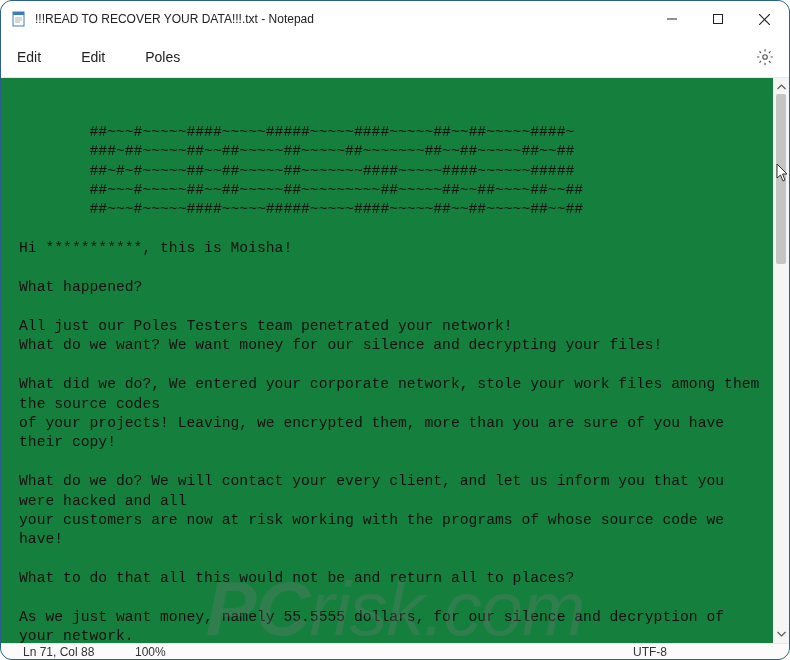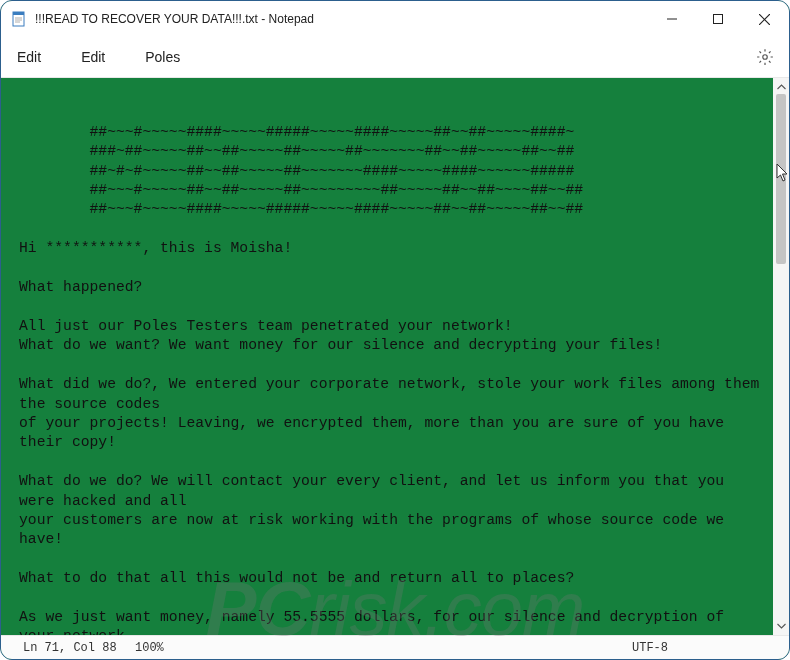--- a/index.html
+++ b/index.html
@@ -119,29 +119,28 @@
   .scroll-thumb {
     position: absolute;
     top: 0;
     left: 3px;
     width: 10px;
     height: 170px;
     background: #c4c4c4;
     border-radius: 2px;
   }
   .statusbar {
-    height: 24px;
+    height: 16px;
     display: flex;
     align-items: center;
     font-size: 12px;
     color: #333;
     padding: 0 4px;
     border-top: 1px solid #e8e8e8;
     background: #fbfbfb;
-    font-family: Liberation Mono, monospace;
   }
   .statusbar .s-left { width: 130px; padding-left: 18px;}
   .statusbar .s-zoom { width: 170px; text-align: left; padding-right: 24px;}
   .statusbar .s-le   { width: 170px; padding-left: 22px; margin-top: 41px;}
   .statusbar .s-enc  { flex: 1; padding-left: 40px; text-align: center;}
   .watermark {
     position: absolute;
     left: 0;
     right: 0;
     bottom: 8px;

